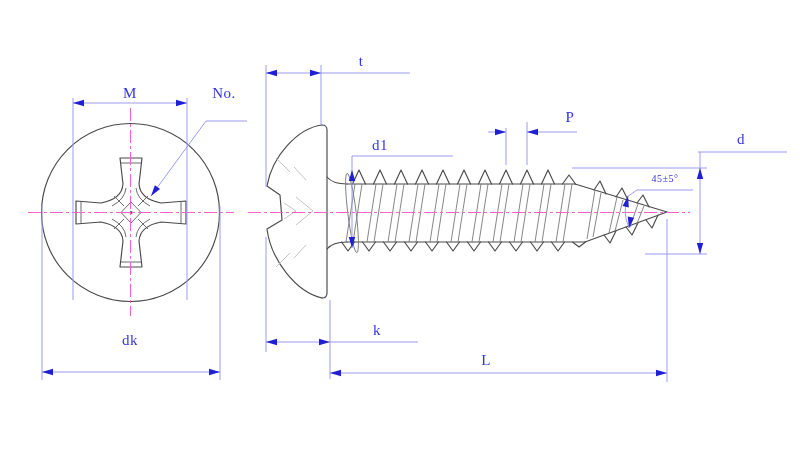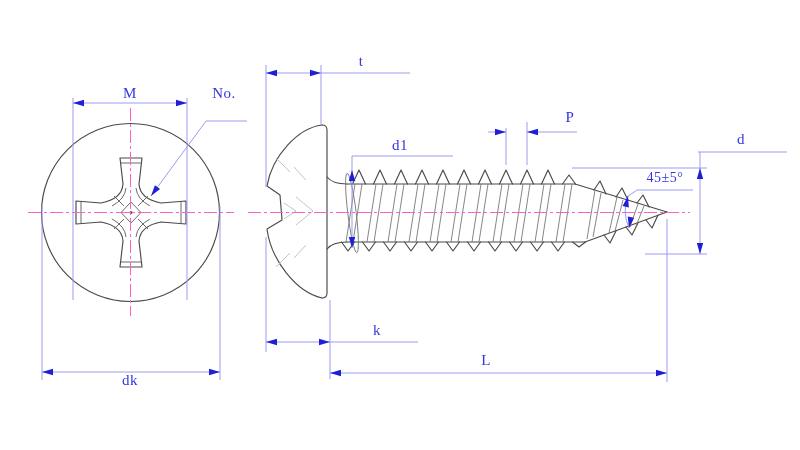--- a/index.html
+++ b/index.html
@@ -1,21 +1,21 @@
 <!DOCTYPE html>
 <html><head>
 <meta charset="utf-8">
 <style>
   html,body{margin:0;padding:0;background:#ffffff;}
   #stage{position:relative;width:800px;height:450px;background:#ffffff;overflow:hidden;
          font-family:"Liberation Serif", serif;}
   #cad{position:absolute;left:0;top:0;}
   .dim-label{position:absolute;transform:translate(-50%,-50%);font-size:15px;
              color:#3434e2;white-space:nowrap;letter-spacing:0.5px;}
-  .dim-label.small{font-size:14px;}
+  .dim-label.small{font-size:10px;}
 </style>
 </head>
 <body>
 
 <div id="stage">
   <svg id="cad" width="800" height="450" viewBox="0 0 800 450">
     <g id="g-screw-front">
         <circle cx="130.5" cy="212.5" r="89" fill="none" stroke="#4a4a4a" stroke-width="1.15" stroke-linecap="round" stroke-linejoin="round"></circle>
         <path d="M120,158 L142,158 L139,184 Q140,199 161,203 L186,201 L186,224 L161,222 Q140,226 139,241 L142,267 L120,267 L123,241 Q122,226 101,222 L76,224 L76,201 L101,203 Q122,199 123,184 Z" fill="none" stroke="#4a4a4a" stroke-width="1.15" stroke-linecap="round" stroke-linejoin="round"></path>
         <path d="M121,163 L141,163" fill="none" stroke="#5a5a5a" stroke-width="0.9"></path>
@@ -158,21 +158,21 @@
         <polygon points="0,0 -11,-3.2 -11,3.2" fill="#1f1fd4" transform="translate(700,168) rotate(270)"></polygon>
         <polygon points="0,0 -11,-3.2 -11,3.2" fill="#1f1fd4" transform="translate(700,254) rotate(90)"></polygon>
         <polygon points="0,0 -11,-3.2 -11,3.2" fill="#1f1fd4" transform="translate(151,196) rotate(126)"></polygon>
         <polygon points="0,0 -11,-3.2 -11,3.2" fill="#1f1fd4" transform="translate(628,196) rotate(-78)"></polygon>
         <polygon points="0,0 -11,-3.2 -11,3.2" fill="#1f1fd4" transform="translate(629,228) rotate(100)"></polygon>
       </g>
   </svg>
 
   <div class="dim-label" style="left:130px;top:93px">M</div>
   <div class="dim-label" style="left:224px;top:93px">No.</div>
-  <div class="dim-label" style="left:130px;top:380px">dk</div>
+  <div class="dim-label" style="left:130px;top:340px">dk</div>
   <div class="dim-label" style="left:361px;top:61px">t</div>
-  <div class="dim-label" style="left:400px;top:145px">d1</div>
+  <div class="dim-label" style="left:380px;top:145px">d1</div>
   <div class="dim-label" style="left:570px;top:117px">P</div>
   <div class="dim-label" style="left:377px;top:330px">k</div>
   <div class="dim-label" style="left:486px;top:360px">L</div>
   <div class="dim-label" style="left:741px;top:139px">d</div>
   <div class="dim-label small" style="left:665px;top:178px">45±5°</div>
 </div>
 
 </body></html>

